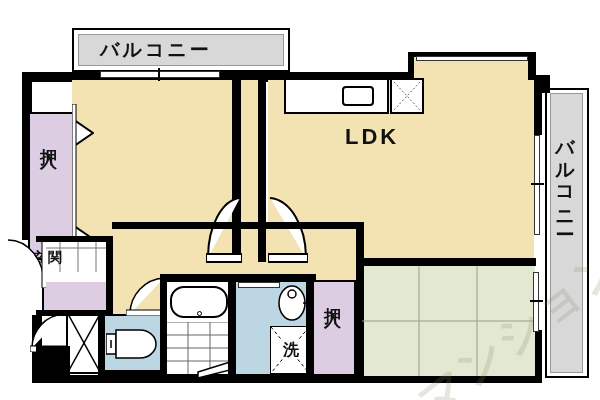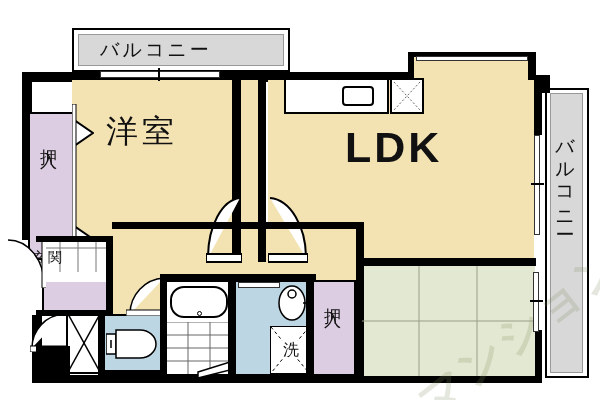--- a/index.html
+++ b/index.html
@@ -28,35 +28,35 @@
   
   .wall { background: #000000; }
 
   
   .outline { border: 2px solid #000; }
 
   
   .lbl {
     position: absolute;
     color: #111;
-    font-weight: 400;
+    font-weight: 700;
     white-space: nowrap;
     letter-spacing: 1px;
     line-height: 1;
   }
   .lbl-room-name { font-size: 30px; }
   .lbl-room-size { font-size: 30px; }
   .lbl-small { font-size: 17px; letter-spacing: 2px; }
   .lbl-tiny  { font-size: 13px; }
   .vert {
     writing-mode: vertical-rl;
     text-orientation: upright;
     letter-spacing: 3px;
   }
-  .ldk-text { font-size: 43px; font-weight: 600; letter-spacing: 3px; }
+  .ldk-text { font-size: 22px; font-weight: 600; letter-spacing: 3px; }
 
   
   .balcony-lbl { font-size: 19px; letter-spacing: 3px; color:#111; }
   svg { display:block; }
 
   .watermark {
     position: absolute;
     opacity: 0.20;
     color: #7d8a5a;
     font-size: 46px;
@@ -113,21 +113,20 @@
 
   <div class="abs room-closet" style="left:28px; top:112px; width:46px; height:148px; border:2px solid #000;"></div>
   <div class="lbl lbl-small vert" style="left:40px; top:135px;">押入</div>
 
   <svg class="abs" style="left:72px; top:104px; width:22px; height:160px;" viewBox="0 0 22 160">
     <polygon points="2,16 2,42 21,29" fill="#fff" stroke="#000" stroke-width="2"></polygon>
     <polygon points="2,122 2,148 21,135" fill="#fff" stroke="#000" stroke-width="2"></polygon>
     <rect x="0" y="0" width="4" height="160" fill="#fff" stroke="#000" stroke-width="1"></rect>
   </svg>
 
-  <div class="lbl lbl-room-name" style="left:106px; top:115px; font-size:32px; letter-spacing:4px;">洋室</div>
 
   <div class="abs" style="left:100px; top:71px; width:120px; height:7px; background:#fff; border:1px solid #333;"></div>
   <div class="abs" style="left:158px; top:68px; width:2px; height:13px; background:#000;"></div>
 
   <div class="abs wall" style="left:256px; top:80px; width:10px; height:182px;"></div>
   <div class="abs room-yellow" style="left:240px; top:80px; width:18px; height:182px;"></div>
   <div class="abs wall" style="left:232px; top:80px; width:9px; height:182px;"></div>
 
   <svg class="abs" style="left:206px; top:196px; width:36px; height:68px;" viewBox="0 0 36 68">
     <path d="M34,2 A34,60 0 0 0 2,62" fill="#fff" stroke="#000" stroke-width="2"></path>

